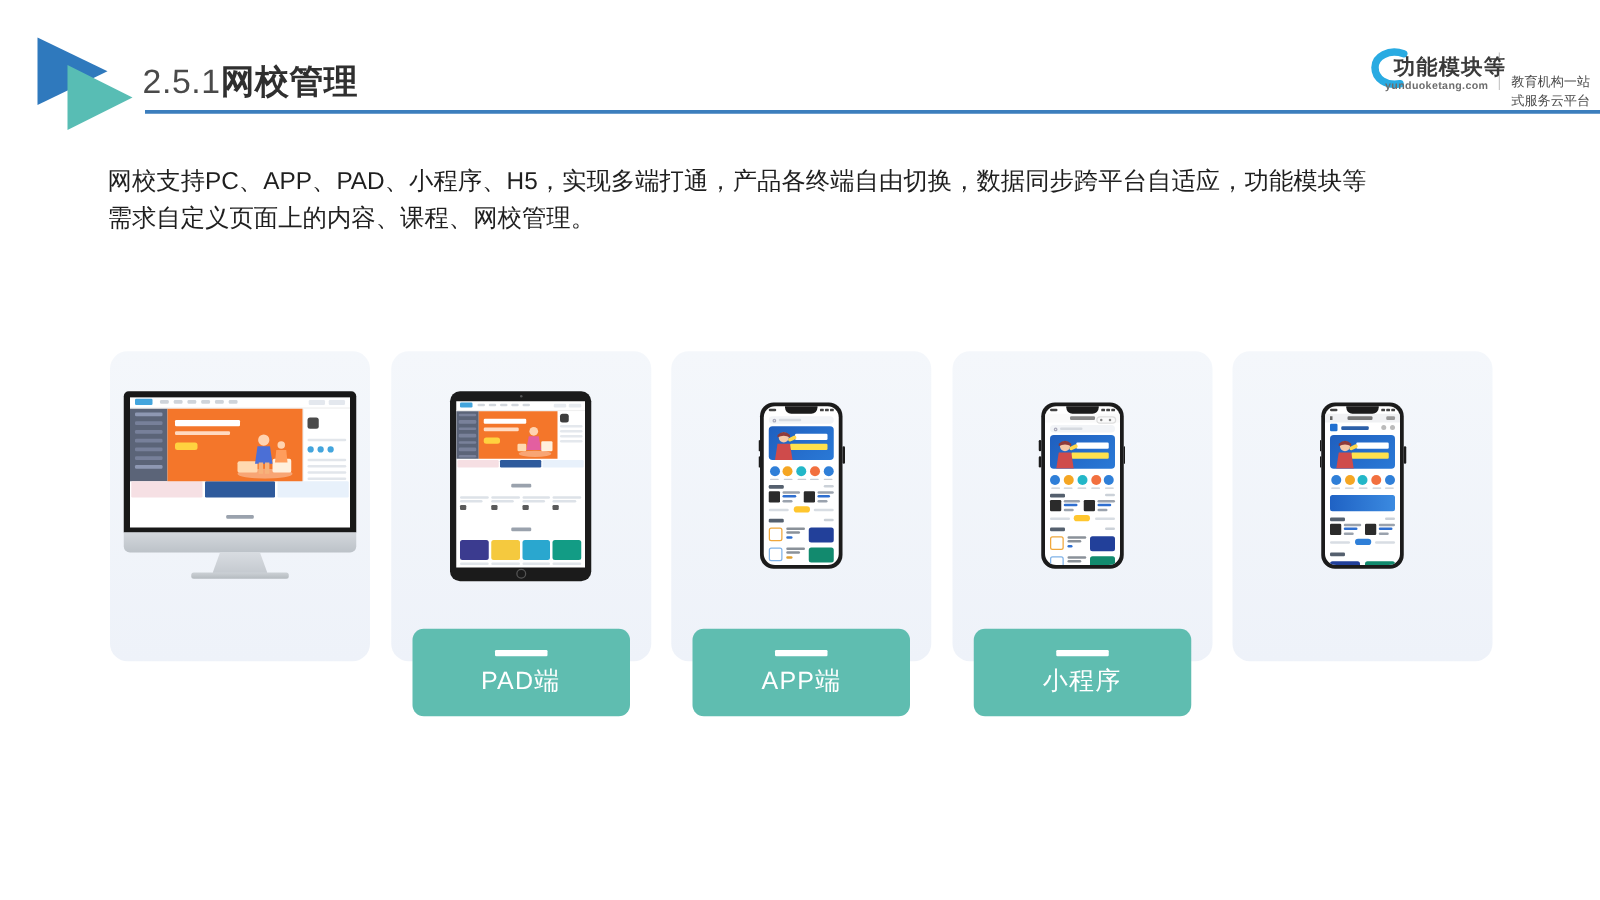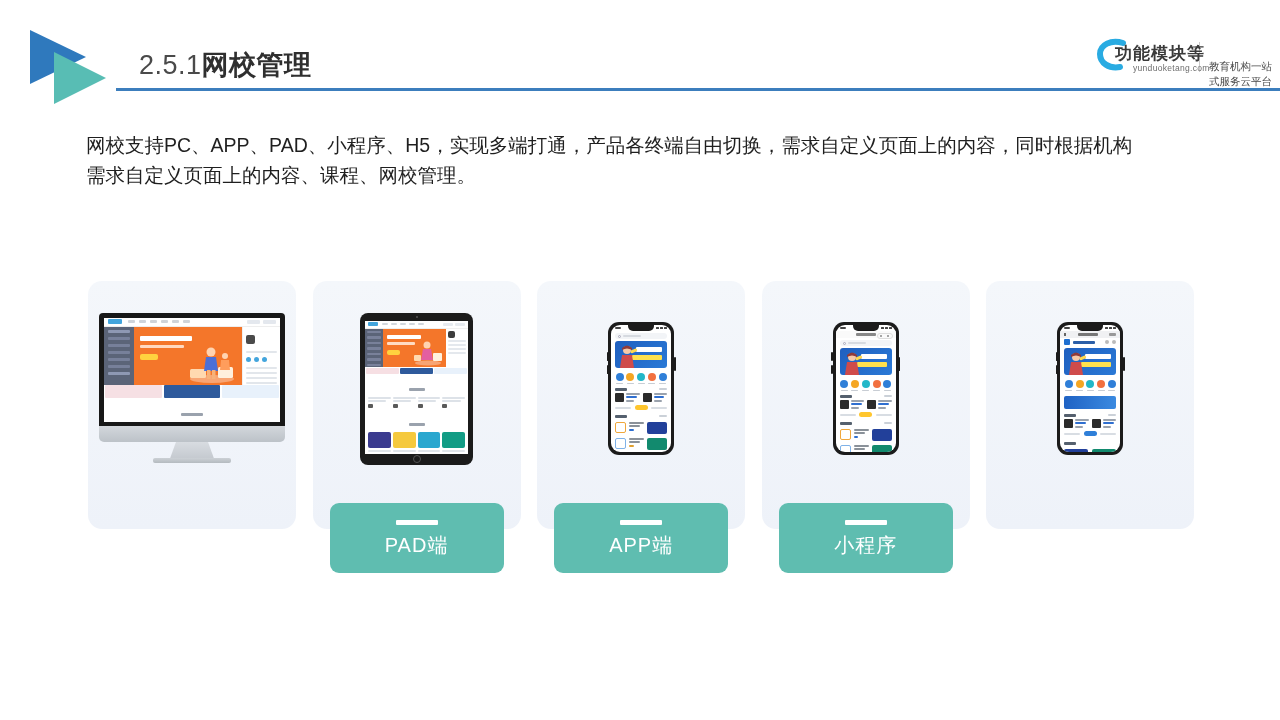--- a/index.html
+++ b/index.html
@@ -11,21 +11,21 @@
     position:relative;
   }
 
   
   .header { position:absolute; left:0; top:0; width:1280px; height:110px; }
 
   .logo-mark { position:absolute; left:26px; top:28px; width:86px; height:78px; }
   .logo-mark svg { display:block; }
 
   .page-title {
-    position:absolute; left:139px; top:48px;
+    position:absolute; left:114px; top:48px;
     font-size:27px; line-height:34px; white-space:nowrap;
     color:#3b3b3b;
   }
   .page-title .num { font-weight:400; color:#4a4a4a; letter-spacing:.5px; }
   .page-title .cn  { font-weight:bold; color:#2f2f2f; letter-spacing:.5px; }
 
   .title-rule {
     position:absolute; left:116px; top:88px; width:1164px; height:3px;
     background:#3c7ebd;
   }
@@ -33,22 +33,22 @@
   
   .brand { position:absolute; right:8px; top:34px; height:46px; display:flex; align-items:center; }
   .brand-cloud { position:relative; width:100px; height:42px; }
   .brand-cloud svg { position:absolute; left:0; top:2px; }
   .brand-name {
     position:absolute; left:22px; top:6px;
     font-size:17px; font-weight:bold; color:#3a3a3a; letter-spacing:1px;
     white-space:nowrap;
   }
   .brand-url {
-    position:absolute; left:40px; top:27px;
-    font-size:8.5px; color:#6d6d6d; letter-spacing:.3px; white-space:nowrap;
+    position:absolute; left:15px; top:27px;
+    font-size:8.5px; color:#6d6d6d; letter-spacing:.3px; white-space:nowrap;font-weight:bold;
   }
   .brand-div { width:1px; height:30px; background:#c9c9c9; margin:0 9px 0 6px; }
   .brand-tag { font-size:10.5px; line-height:15px; color:#4a4a4a; white-space:nowrap;margin-top:34px; }
 
   
   .body-copy {
     position:absolute; left:86px; top:130px; width:1130px;
     font-size:19.5px; line-height:30px; color:#1f1f1f;
   }
   .body-copy p { margin:0; }
@@ -257,21 +257,21 @@
     </div>
     <div class="brand-div"></div>
     <div class="brand-tag">
       <div>教育机构一站</div>
       <div>式服务云平台</div>
     </div>
   </div>
 </div>
 
 <div class="body-copy">
-  <p>网校支持PC、APP、PAD、小程序、H5，实现多端打通，产品各终端自由切换，需求自定义页面上的内容，同时根据机构</p>
+  <p>网校支持PC、APP、PAD、小程序、H5，实现多端打通，产品各终端自由切换，数据同步跨平台自适应，功能模块等</p>
   <p>需求自定义页面上的内容、课程、网校管理。</p>
 </div>
 
 <div class="cards">
 
   <div class="card">
     <div class="card-bg"></div>
     <div class="device-wrap">
       <div class="imac">
         <div class="imac-cam"></div>

